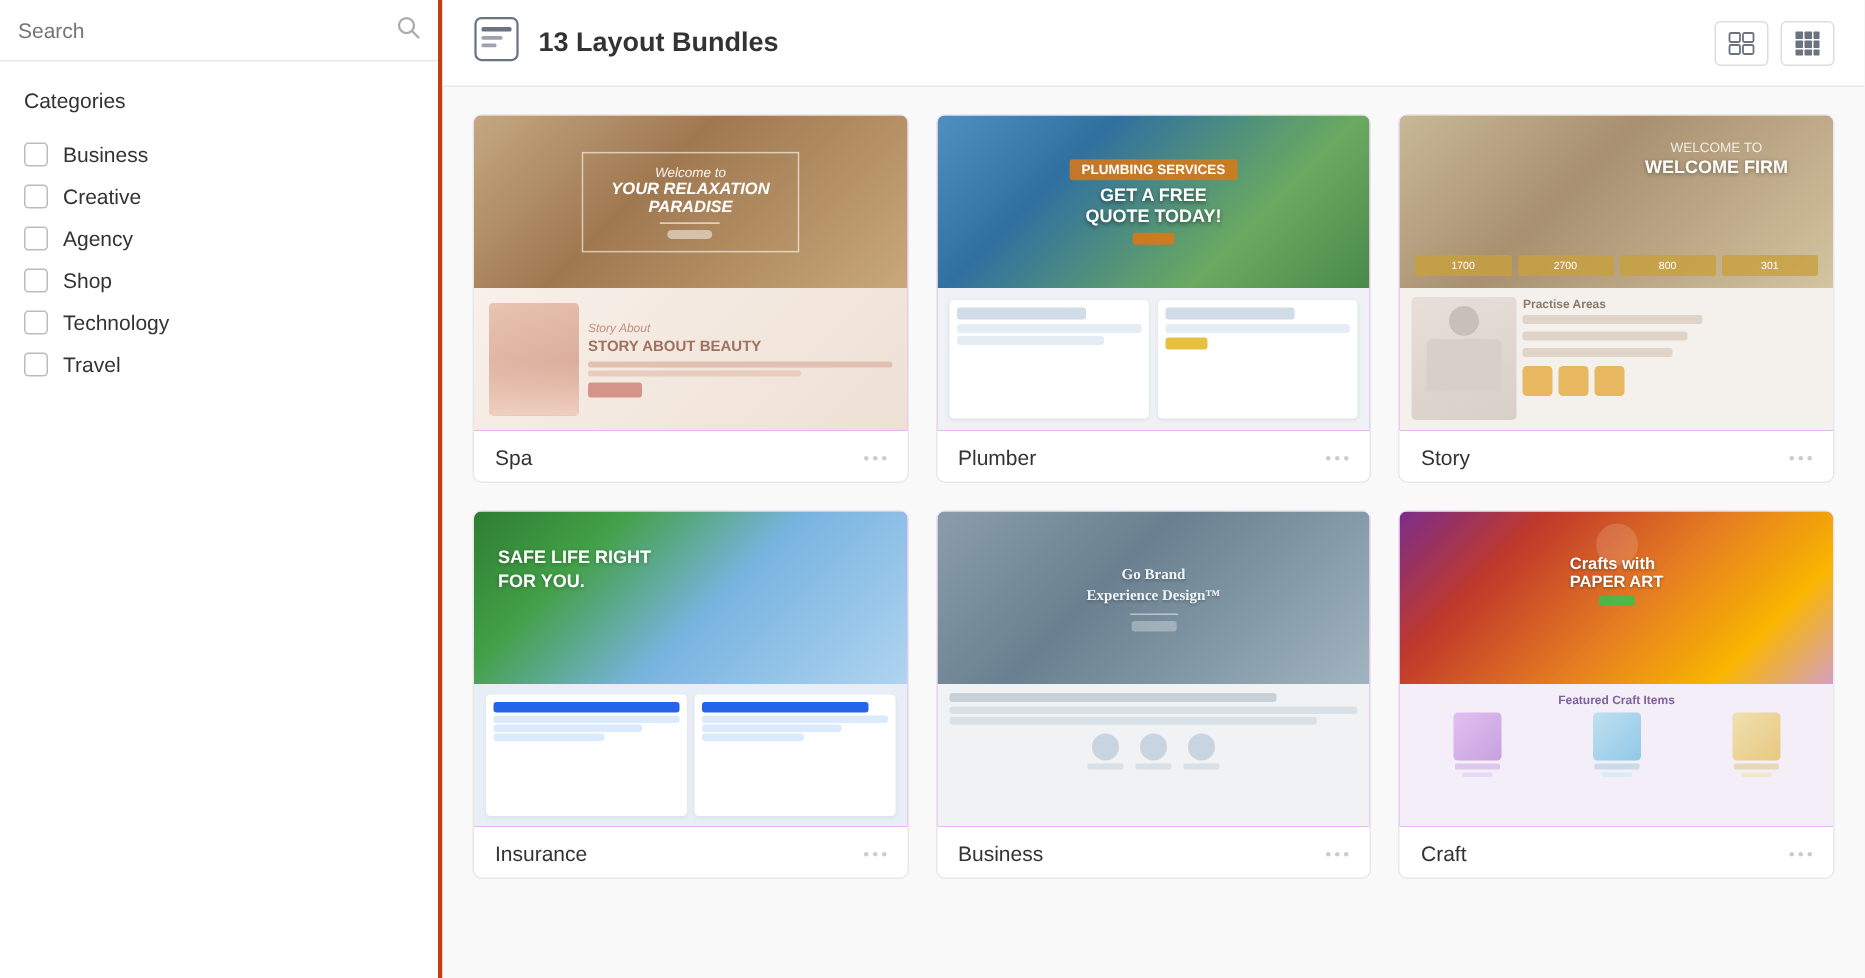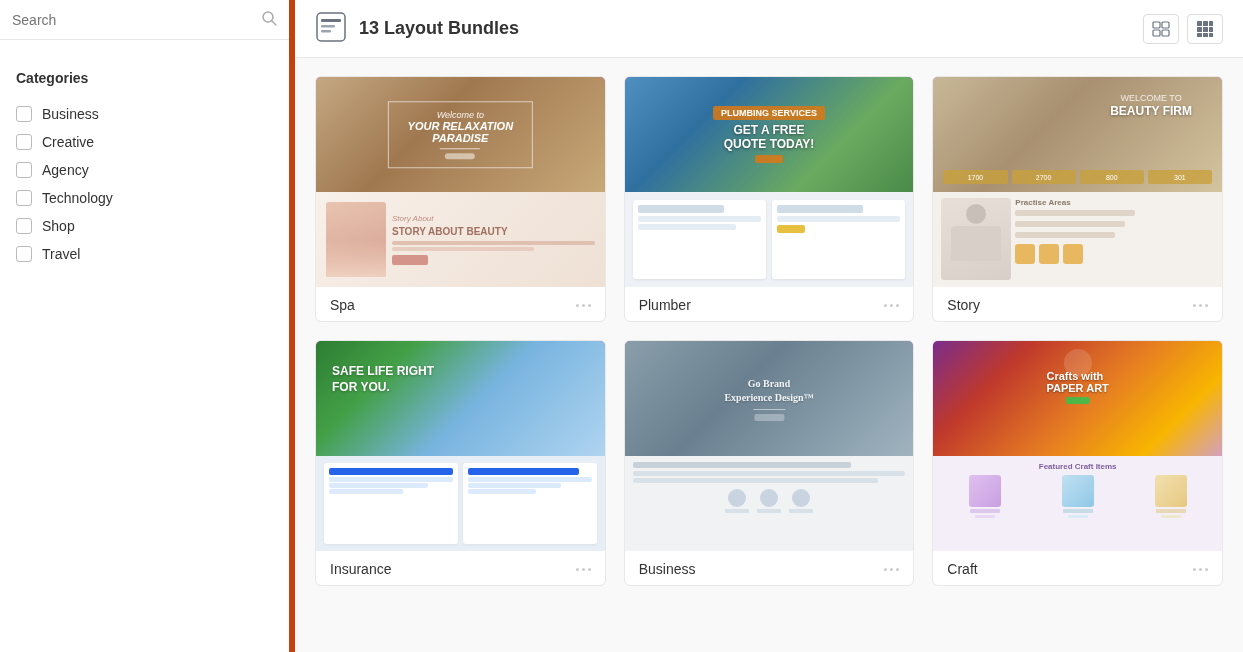--- a/index.html
+++ b/index.html
@@ -3,25 +3,24 @@
   <meta charset="utf-8">
   <style>
     * { box-sizing: border-box; margin: 0; padding: 0; }
     body { font-family: -apple-system, BlinkMacSystemFont, 'Segoe UI', sans-serif; background: #f5f5f5; display: flex; height: 652px; overflow: hidden; }
 
     
     .sidebar {
       width: 295px;
       min-width: 295px;
       background: #fff;
-      border-right: 6px solid #c2410c;
+      border-right: 3px solid #c2410c;
       display: flex;
       flex-direction: column;
       padding: 0;
-      gap: 12px;
     }
 
     .search-wrapper {
       padding: 10px 12px;
       border-bottom: 1px solid #e8e8e8;
       display: flex;
       align-items: center;
       background: #fff;
     }
 
@@ -38,21 +37,21 @@
       color: #aaa;
       font-size: 15px;
     }
 
     .categories-section {
       padding: 18px 16px 10px 16px;
     }
 
     .categories-title {
       font-size: 14px;
-      font-weight: 700;
+      font-weight: 400;
       color: #333;
       margin-bottom: 14px;
     }
 
     .category-item {
       display: flex;
       align-items: center;
       gap: 10px;
       padding: 6px 0;
       cursor: pointer;
@@ -209,25 +208,25 @@
     <div class="category-item">
       <div class="category-checkbox"></div>
       <span class="category-label">Creative</span>
     </div>
     <div class="category-item">
       <div class="category-checkbox"></div>
       <span class="category-label">Agency</span>
     </div>
     <div class="category-item">
       <div class="category-checkbox"></div>
-      <span class="category-label">Technology</span>
+      <span class="category-label">Shop</span>
     </div>
     <div class="category-item">
       <div class="category-checkbox"></div>
-      <span class="category-label">Shop</span>
+      <span class="category-label">Technology</span>
     </div>
     <div class="category-item">
       <div class="category-checkbox"></div>
       <span class="category-label">Travel</span>
     </div>
   </div>
 </aside>
 
 <main class="main-content">
   <header class="main-header">
@@ -338,21 +337,21 @@
           </div>
         </div>
       </div>
 
       <div class="layout-card">
         <div class="card-image-area">
 
           <div style="width:100%;height:115px;background:linear-gradient(135deg,#c8b898 0%,#a89070 40%,#d4c4a0 100%);position:relative;">
             <div style="position:absolute;top:16px;right:30px;text-align:center;">
               <div style="color:#fff;font-size:9px;opacity:0.8;margin-bottom:1px;">WELCOME TO</div>
-              <div style="color:#fff;font-size:12px;font-weight:700;text-shadow:0 1px 3px rgba(0,0,0,0.4);">BEAUTY FIRM</div>
+              <div style="color:#fff;font-size:12px;font-weight:700;text-shadow:0 1px 3px rgba(0,0,0,0.4);">WELCOME FIRM</div>
             </div>
             <div style="position:absolute;bottom:8px;left:10px;right:10px;display:flex;gap:4px;">
               <div style="flex:1;background:rgba(200,160,60,0.8);border-radius:2px;height:14px;display:flex;align-items:center;justify-content:center;">
                   <span style="color:#fff;font-size:7px;">1700</span>
                 </div>
               <div style="flex:1;background:rgba(200,160,60,0.8);border-radius:2px;height:14px;display:flex;align-items:center;justify-content:center;">
                   <span style="color:#fff;font-size:7px;">2700</span>
                 </div>
               <div style="flex:1;background:rgba(200,160,60,0.8);border-radius:2px;height:14px;display:flex;align-items:center;justify-content:center;">
                   <span style="color:#fff;font-size:7px;">800</span>

